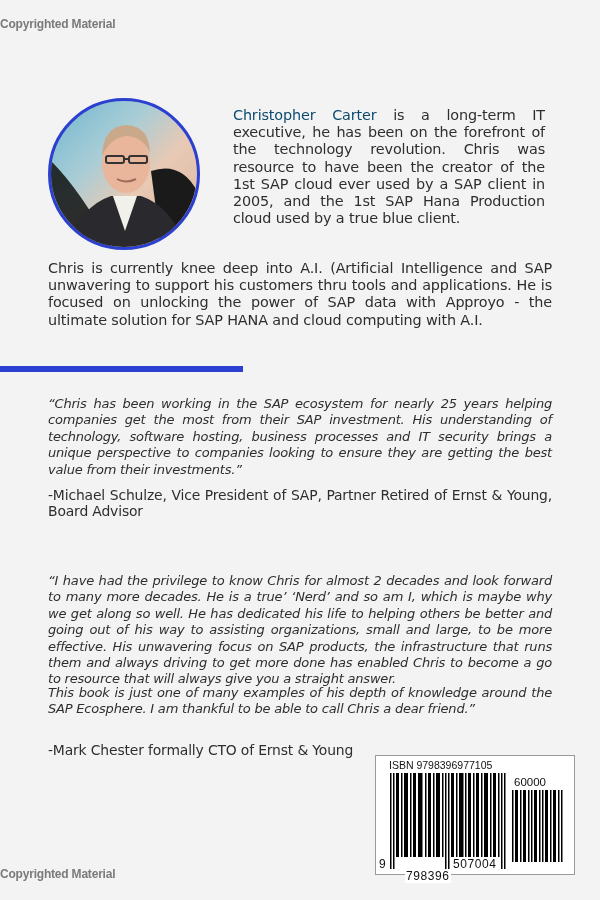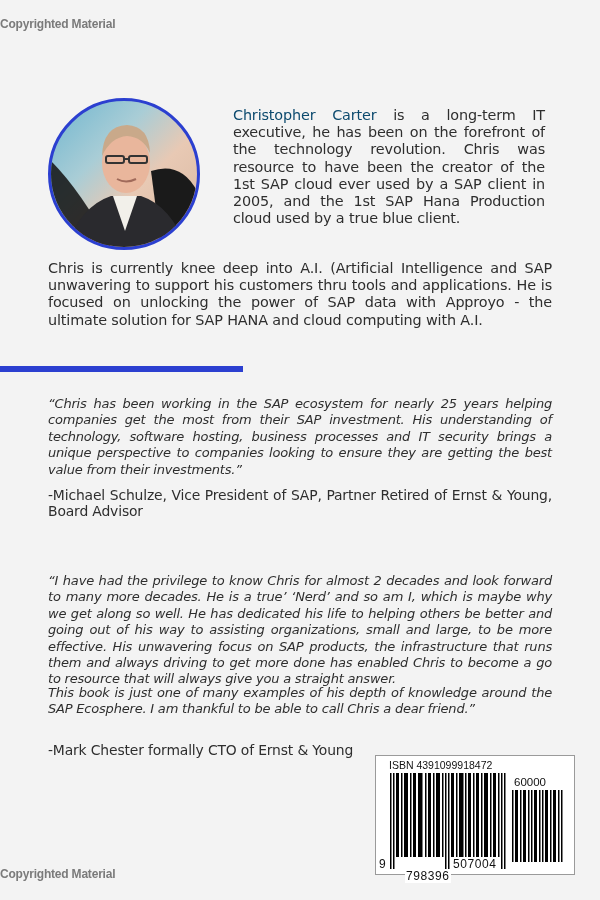--- a/index.html
+++ b/index.html
@@ -107,21 +107,21 @@
 <div class="blue-rule"></div>
 
 <div class="quote q1">“Chris has been working in the SAP ecosystem for nearly 25 years helping companies get the most from their SAP investment.  His understanding of technology, software hosting, business processes and IT security brings a unique perspective to companies looking to ensure they are getting the best value from their investments.”</div>
 <div class="attrib a1">-Michael Schulze, Vice President of SAP, Partner Retired of Ernst &amp; Young, Board Advisor</div>
 
 <div class="quote q2">“I have had the privilege to know Chris for almost 2 decades and look forward to many more decades. He is a true’ ‘Nerd’ and so am I, which is maybe why we get along so well. He has dedicated his life to helping others be better and going out of his way to assisting organizations, small and large, to be more effective. His unwavering focus on SAP products, the infrastructure that runs them and always driving to get more done has enabled Chris to become a go to resource that will always give you a straight answer.</div>
 <div class="quote q3">This book is just one of many examples of his depth of knowledge around the SAP Ecosphere. I am thankful to be able to call Chris a dear friend.”</div>
 <div class="attrib a2">-Mark Chester formally CTO of Ernst &amp; Young</div>
 
 <div class="barcode-box">
-  <div class="isbn-text">ISBN 4391099918472</div>
+  <div class="isbn-text">ISBN 9798396977105</div>
   <div class="addon-text">60000</div>
   <svg class="ean-svg" width="116" height="96" viewBox="0 0 116 96">
     <g fill="#000">
       <rect x="0" y="0" width="1.5" height="96"></rect>
         <rect x="3" y="0" width="1.5" height="96"></rect>
       <rect x="6" y="0" width="3" height="84"></rect>
         <rect x="11" y="0" width="1.5" height="84"></rect>
       <rect x="14" y="0" width="4" height="84"></rect>
         <rect x="20" y="0" width="1.5" height="84"></rect>
       <rect x="23" y="0" width="3" height="84"></rect>

